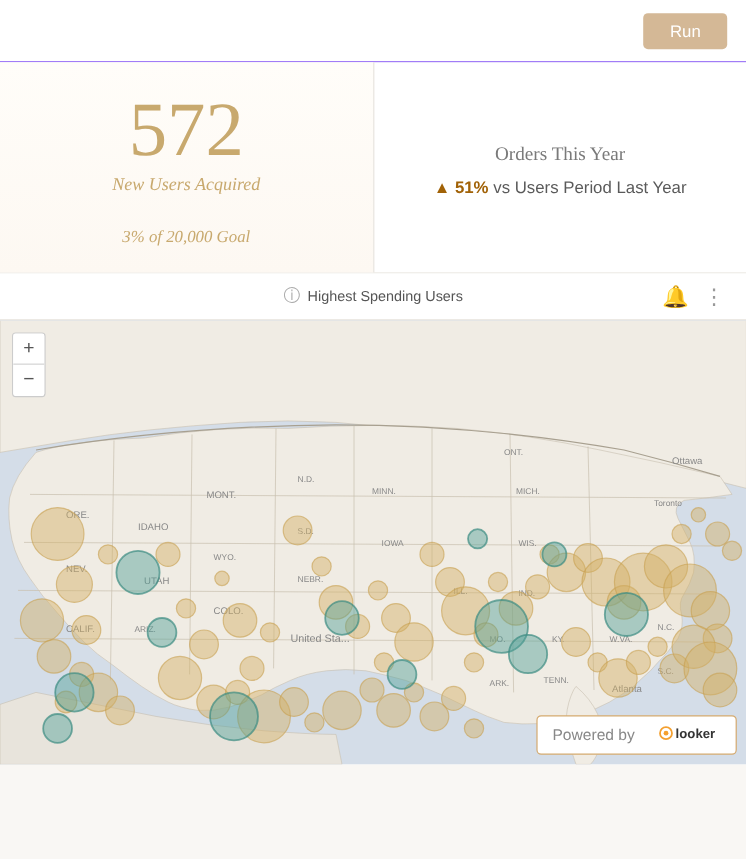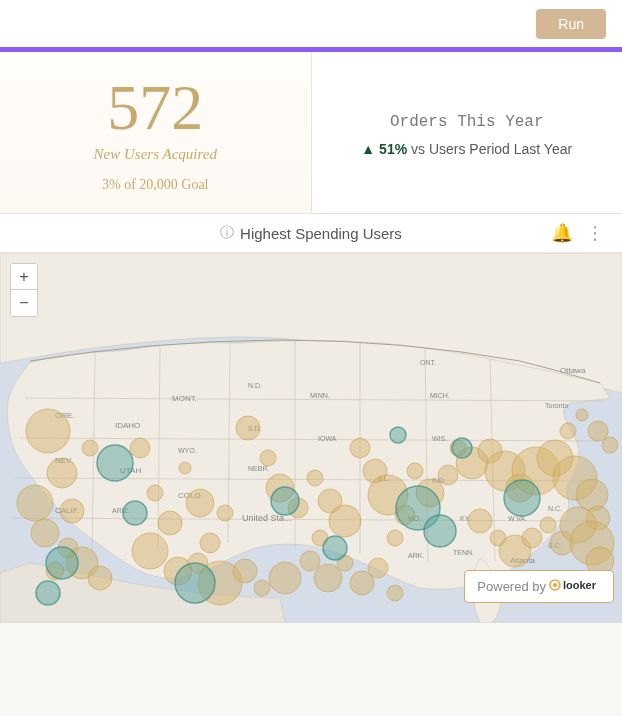--- a/index.html
+++ b/index.html
@@ -13,21 +13,21 @@
     }
 
     
     .header-bar {
       width: 100%;
       background: #fff;
       padding: 10px 16px;
       display: flex;
       justify-content: flex-end;
       align-items: center;
-      border-bottom: 5px solid #8b5cf6;
+      border-bottom: 1px solid #8b5cf6;
       height: 52px;
     }
 
     .run-button {
       background: #d4b896;
       color: #fff;
       border: none;
       border-radius: 4px;
       padding: 7px 22px;
       font-size: 14px;
@@ -62,44 +62,45 @@
       font-size: 64px;
       font-weight: 300;
       color: #c8a96e;
       line-height: 1;
       margin-bottom: 6px;
     }
 
     .metric-label {
       font-size: 15px;
       color: #c8a96e;
-      margin-bottom: 14px;
+      margin-bottom: 28px;
       font-style: italic;
     }
 
     .metric-sub {
       font-size: 14px;
       color: #c8a96e;
+      font-style: italic;
     }
 
     .metric-label-dark {
       font-size: 16px;
       color: #7a7a7a;
       margin-bottom: 10px;
-      font-family: Liberation Mono, monospace;
+      font-family: Liberation Serif, serif;
     }
 
     .metric-trend {
       font-size: 14px;
       color: #5a5a5a;
       font-family: sans-serif;
     }
 
     .trend-up {
-      color: #14532d;
+      color: #a16207;
       font-weight: bold;
       margin-top: 28px;
     }
 
     
     .map-section {
       width: 100%;
       position: relative;
       background: #fff;
     }
@@ -108,21 +109,21 @@
       display: flex;
       align-items: center;
       justify-content: center;
       padding: 10px 16px;
       background: #fff;
       border-bottom: 1px solid #e8e4de;
       position: relative;
     }
 
     .map-title {
-      font-size: 15px;
+      font-size: 12px;
       color: #555;
       font-family: sans-serif;
       font-weight: normal;
     }
 
     .map-title-icon {
       color: #aaa;
       margin-right: 6px;
       font-size: 14px;
     }
@@ -187,32 +188,32 @@
       line-height: 1;
     }
 
     .zoom-btn:first-child {
       border-bottom: 1px solid #ccc;
     }
 
     
     .powered-by {
       position: absolute;
-      bottom: 12px;
+      bottom: 0;
       right: 0;
       background: #fff;
       border: 1.5px solid #d4a96e;
       border-radius: 4px;
       padding: 6px 12px;
       font-size: 13px;
       color: #888;
       font-family: sans-serif;
       display: flex;
       align-items: center;
-      gap: 3px;
+      gap: 20px;
       margin: 8px;
     }
 
     .looker-logo {
       font-weight: bold;
       color: #333;
       font-size: 14px;
       text-align: center;
     }
 

